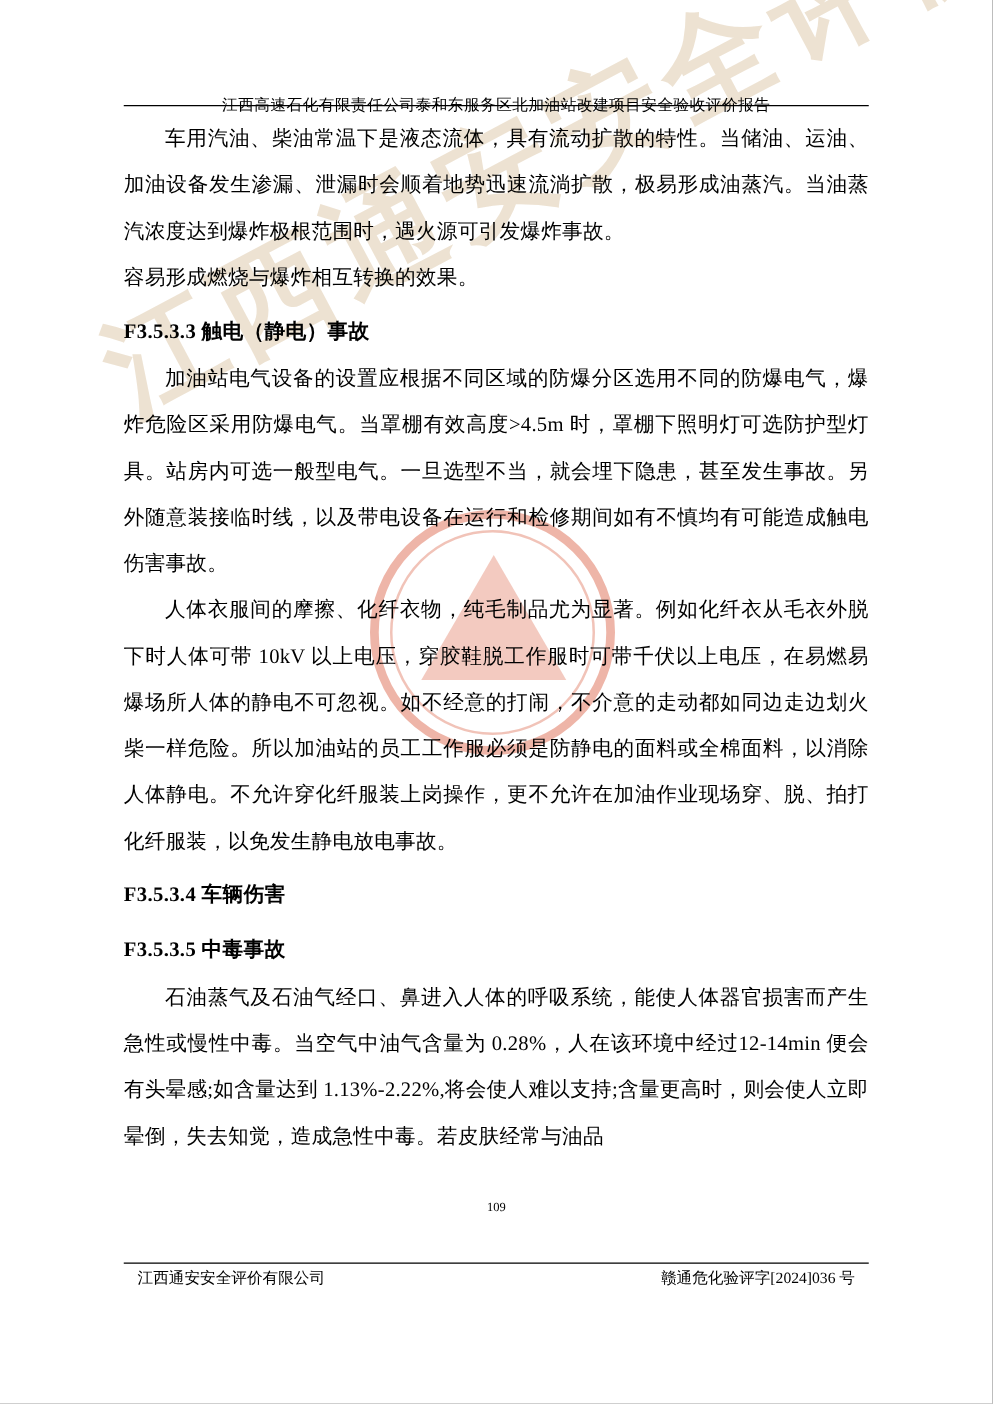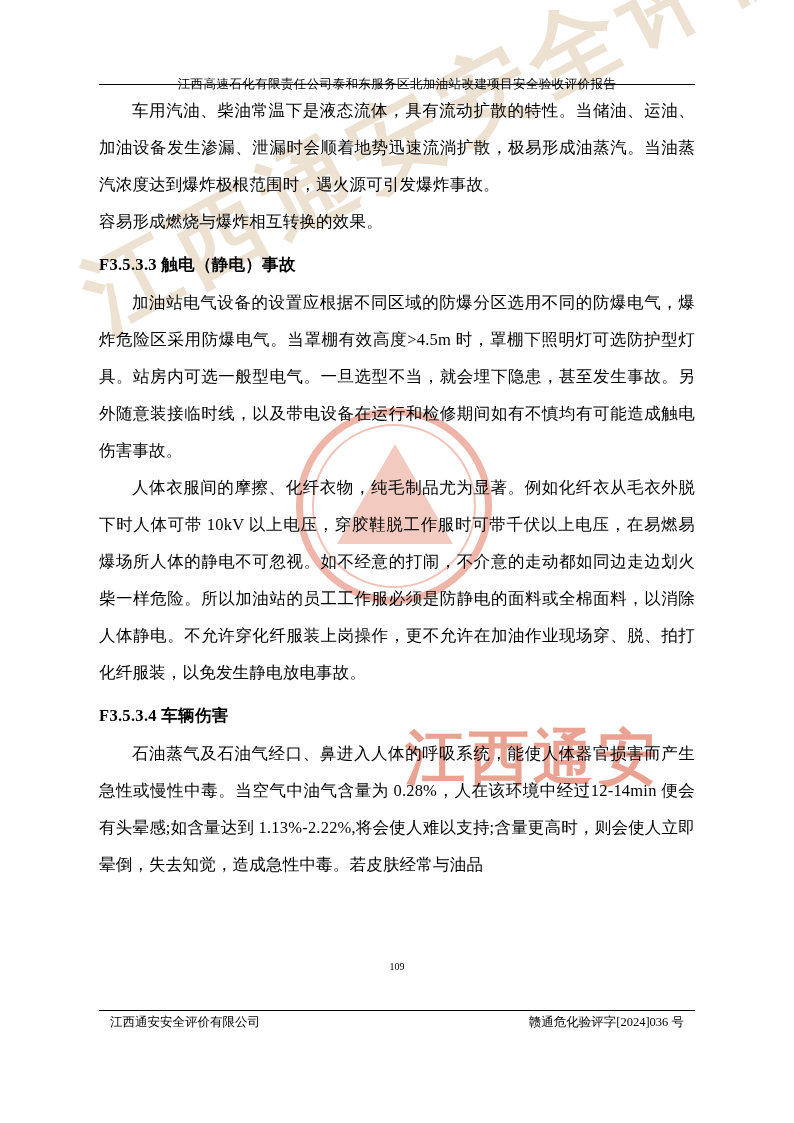--- a/index.html
+++ b/index.html
@@ -165,33 +165,33 @@
 </head>
 <body>
 
 <div class="page">
 
   <div class="watermark">
     <div class="wm-ring"></div>
     <div class="wm-ring-inner"></div>
     <div class="wm-star"></div>
     <div class="wm-bigtext">江西通安安全评价有限公司</div>
-    <div class="wm-redtext">江西通安</div>
   </div>
 
   <div class="header">江西高速石化有限责任公司泰和东服务区北加油站改建项目安全验收评价报告</div>
   <div class="header-rule"></div>
 
   <div class="content">
     <p class="para indent">车用汽油、柴油常温下是液态流体，具有流动扩散的特性。当储油、运油、加油设备发生渗漏、泄漏时会顺着地势迅速流淌扩散，极易形成油蒸汽。当油蒸汽浓度达到爆炸极根范围时，遇火源可引发爆炸事故。</p>
     <p class="para">容易形成燃烧与爆炸相互转换的效果。</p>
     <h3 class="heading">F3.5.3.3  触电（静电）事故</h3>
     <p class="para indent">加油站电气设备的设置应根据不同区域的防爆分区选用不同的防爆电气，爆炸危险区采用防爆电气。当罩棚有效高度&gt;4.5m 时，罩棚下照明灯可选防护型灯具。站房内可选一般型电气。一旦选型不当，就会埋下隐患，甚至发生事故。另外随意装接临时线，以及带电设备在运行和检修期间如有不慎均有可能造成触电伤害事故。</p>
     <p class="para indent">人体衣服间的摩擦、化纤衣物，纯毛制品尤为显著。例如化纤衣从毛衣外脱下时人体可带 10kV 以上电压，穿胶鞋脱工作服时可带千伏以上电压，在易燃易爆场所人体的静电不可忽视。如不经意的打闹，不介意的走动都如同边走边划火柴一样危险。所以加油站的员工工作服必须是防静电的面料或全棉面料，以消除人体静电。不允许穿化纤服装上岗操作，更不允许在加油作业现场穿、脱、拍打化纤服装，以免发生静电放电事故。</p>
     <h3 class="heading">F3.5.3.4  车辆伤害</h3>
+    <h3 class="heading">F3.5.3.5  中毒事故</h3>
     <p class="para indent">石油蒸气及石油气经口、鼻进入人体的呼吸系统，能使人体器官损害而产生急性或慢性中毒。当空气中油气含量为 0.28%，人在该环境中经过12-14min 便会有头晕感;如含量达到 1.13%-2.22%,将会使人难以支持;含量更高时，则会使人立即晕倒，失去知觉，造成急性中毒。若皮肤经常与油品</p>
   </div>
 
   <div class="footer-pageno">109</div>
   <div class="footer-rule"></div>
   <div class="footer-left">江西通安安全评价有限公司</div>
   <div class="footer-right">赣通危化验评字[2024]036 号</div>
 
 </div>
 

